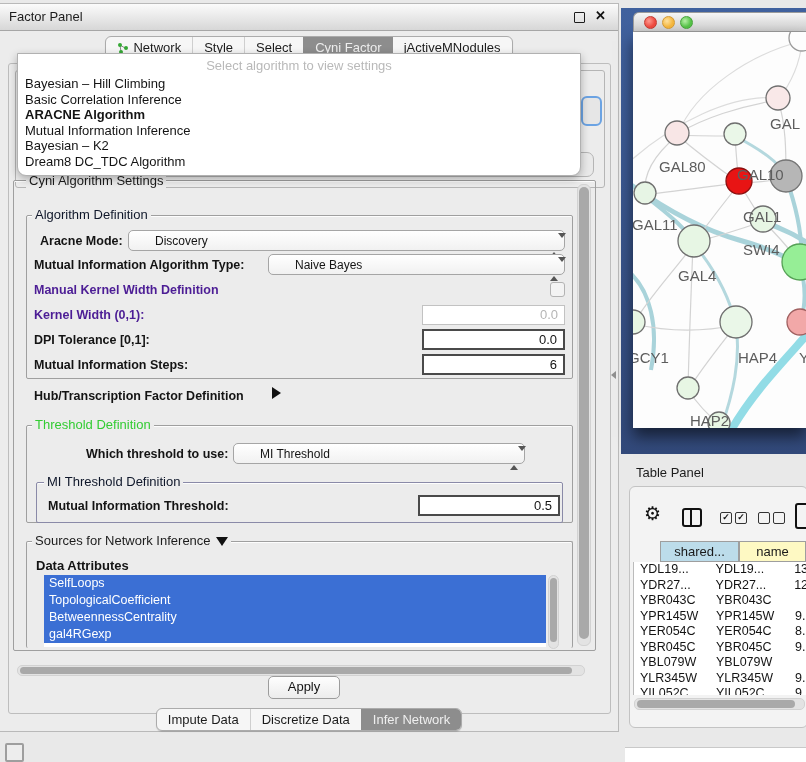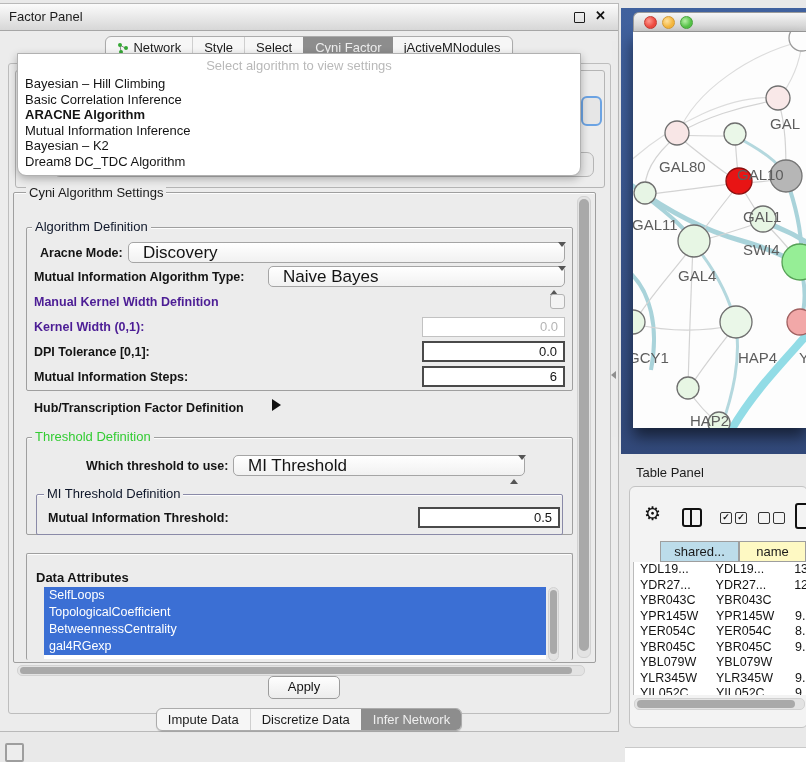--- a/index.html
+++ b/index.html
@@ -34,25 +34,25 @@
   .dd-placeholder{margin-top:4px;text-align:center;font-size:13px;color:#b9b9b9;}
   .dd-items{margin-top:3px;}
   .dd-item{font-size:13px;color:#141414;line-height:15.6px;padding-left:7px;white-space:nowrap;}
   .dd-item.bold{font-weight:bold;}
 
   
   .group{border:1px solid #9f9f9f;border-radius:2px;box-shadow:inset 0 1px 0 #fdfdfd;}
   .group-label{position:absolute;background:#ececec;padding:0 3px;font-size:13px;color:#1c1c1c;white-space:nowrap;z-index:5;}
   .lbl-blue{color:#0f172a;}
   .lbl-green{color:#33cc33;}
-  .cyni-group{left:4px;top:128px;width:581px;height:469px;}
+  .cyni-group{left:4px;top:116px;width:581px;height:469px;}
 
   .row-label{font-size:12.5px;font-weight:bold;color:#141414;white-space:nowrap;}
   .row-label.disabled{color:#4c1d95;}
-  .combo{background:linear-gradient(#ffffff,#f1f1f1);border:1px solid #a5a5a5;border-radius:5px;font-size:17px;color:#141414;line-height:20px;padding-left:14px;box-sizing:border-box;}
+  .combo{background:linear-gradient(#ffffff,#f1f1f1);border:1px solid #a5a5a5;border-radius:5px;font-size:12px;color:#141414;line-height:20px;padding-left:26px;box-sizing:border-box;}
   .stepper{position:absolute;right:5px;top:4px;width:9px;}
   .stepper .up{width:0;height:0;border-left:4px solid transparent;border-right:4px solid transparent;border-bottom:5px solid #555;margin-bottom:2px;}
   .stepper .dn{width:0;height:0;border-left:4px solid transparent;border-right:4px solid transparent;border-top:5px solid #555;}
   .numfield{background:#ffffff;font-size:13px;text-align:right;padding-right:6px;box-sizing:border-box;color:#141414;}
   .numfield.strong{border:2px solid #4a4a4a;}
   .numfield.dim{border:1px solid #c2c2c2;color:#b5b5b5;}
   .checkbox{width:13px;height:13px;border:1px solid #b3b3b3;border-radius:3px;background:#f3f3f3;}
 
   .tri-right{width:0;height:0;border-top:6px solid transparent;border-bottom:6px solid transparent;border-left:9px solid #111;}
   .tri-down{width:0;height:0;border-left:6px solid transparent;border-right:6px solid transparent;border-top:9px solid #111;display:inline-block;margin-left:5px;vertical-align:middle;}
@@ -181,20 +181,21 @@
           <span>MI Threshold</span>
           <span class="stepper"><span class="up"></span><span class="dn"></span></span>
         </div>
 
         <div class="abs group" style="left:22px;top:301px;width:525px;height:39px;border-color:#8a8aa8;"></div>
         <span class="group-label lbl-blue" style="left:30px;top:293px;">MI Threshold Definition</span>
         <span class="abs row-label" style="left:34px;top:318px;">Mutual Information Threshold:</span>
         <div class="abs numfield strong" style="left:404px;top:314px;width:142px;height:21px;line-height:17px;">0.5</div>
 
         <div class="abs group" style="left:12px;top:360px;width:545px;height:106px;border-bottom:none;"></div>
+        <span class="group-label" style="left:18px;top:352px;"><span>Sources for Network Inference</span><span class="tri-down"></span></span>
         <span class="abs row-label" style="left:22px;top:377px;font-size:13px;">Data Attributes</span>
         <div class="abs attr-list" style="left:30px;top:394px;width:502px;height:72px;" id="attr-list">
             <div class="attr-item">SelfLoops</div>
             <div class="attr-item">TopologicalCoefficient</div>
             <div class="attr-item">BetweennessCentrality</div>
             <div class="attr-item">gal4RGexp</div>
           </div>
         <div class="abs vscroll" style="left:534px;top:394px;width:9px;height:72px;">
           <span class="thumb" style="top:2px;height:64px;"></span>
         </div>

